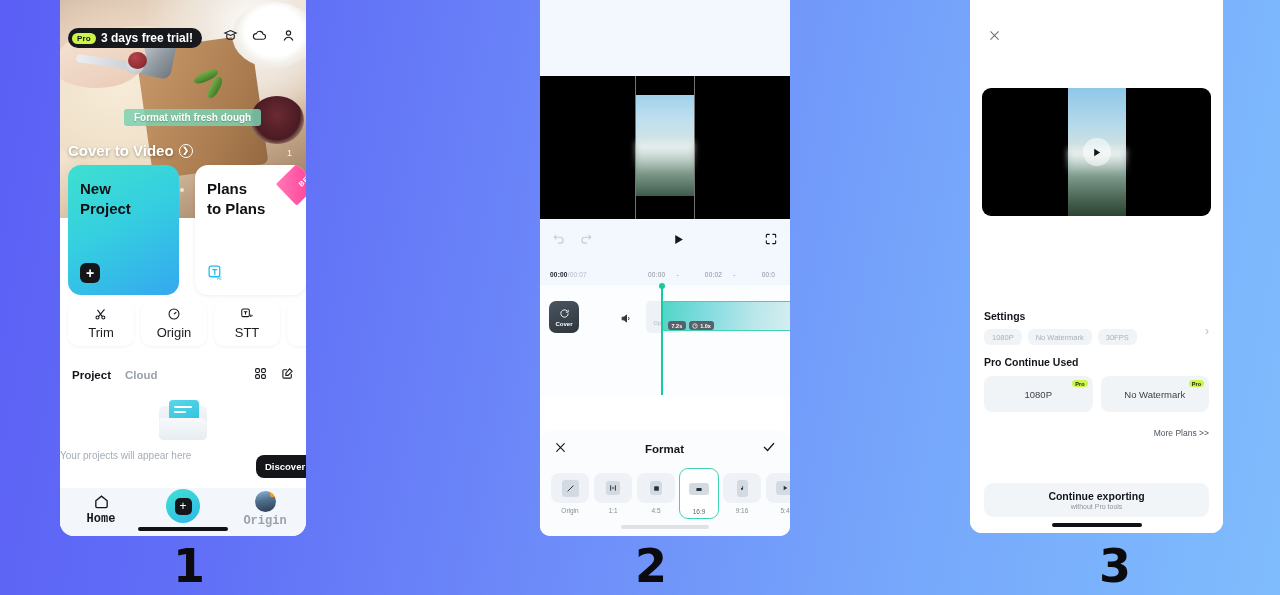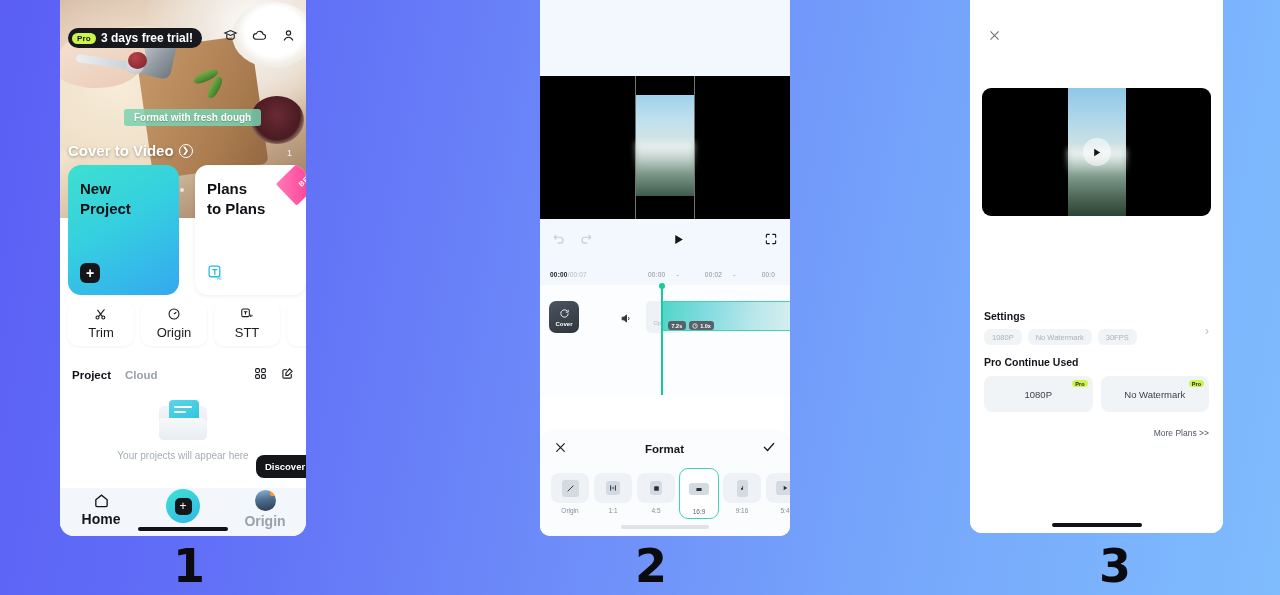--- a/index.html
+++ b/index.html
@@ -174,21 +174,21 @@
 
   .panel {
     position:absolute; left:0; right:0; top:356px; bottom:40px;
     background:#fff; border-radius:14px 14px 0 0;
   }
   .panel-head { display:flex; align-items:center; padding:10px 12px 8px; }
   .panel-head .tab { font-size:11.5px; font-weight:700; color:#11131a; }
   .panel-head .tab.off { font-weight:700; color:#9aa0ad; margin-left:14px; }
   .panel-head .sp { flex:1; }
   .panel-head .ico { margin-left:14px; }
-  .empty { text-align:center; margin-top:8px; }
+  .empty { text-align:left; margin-top:8px; }
   .empty .folder {
     width:48px; height:40px; margin:0 auto 10px;
     position:relative;
   }
   .empty .folder .back {
     position:absolute; inset:6px 0 0 0; border-radius:5px;
     background: linear-gradient(180deg,#f2f5f8,#dfe6ec);
   }
   .empty .folder .note {
     position:absolute; left:10px; top:0; width:30px; height:21px; border-radius:4px;
@@ -212,21 +212,21 @@
     content:""; position:absolute; left:52px; bottom:-6px;
     border-left:7px solid transparent; border-right:7px solid transparent; border-top:7px solid #15161a;
   }
 
   .tabbar {
     position:absolute; left:0; right:0; bottom:0; height:48px;
     background:#f3f7fb; display:flex; align-items:center; justify-content:space-around;
     padding-bottom:6px;
   }
   .tabbar .item { display:flex; flex-direction:column; align-items:center; gap:2px; width:60px; }
-  .tabbar .item .lbl { font-size:14px; font-weight:600; color:#14161b; }
+  .tabbar .item .lbl { font-size:12px; font-weight:600; color:#14161b;font-family:Liberation Mono, monospace; }
   .tabbar .item.dim .lbl { color:#9aa1ac; }
   .fabwrap { position:relative; width:60px; display:flex; justify-content:center; }
   .fab {
     width:34px;height:34px;border-radius:50%;
     background: linear-gradient(150deg,#3fe3d2,#2fb6e9);
     display:flex;align-items:center;justify-content:center; margin-top:-6px;
   }
   .fab .sq{ width:17px;height:17px;border-radius:5px;background:#15161a;color:#fff;font-size:12px;
             display:flex;align-items:center;justify-content:center;}
   .avatar-nav {
@@ -734,17 +734,21 @@
         <div class="pro-card">
           <span class="badge">Pro</span>
           <span class="t">No Watermark</span>
         </div>
       </div>
     </div>
 
     <div class="more-plans">More Plans &gt;&gt;</div>
 
 
+    <div class="btn-cont">
+      <span class="t1">Continue exporting</span>
+      <span class="t2">without Pro tools</span>
+    </div>
 
     <div class="p3-home"></div>
   </div>
 </div>
 <div class="step-num" id="num3">3</div>
 
 </body></html>

